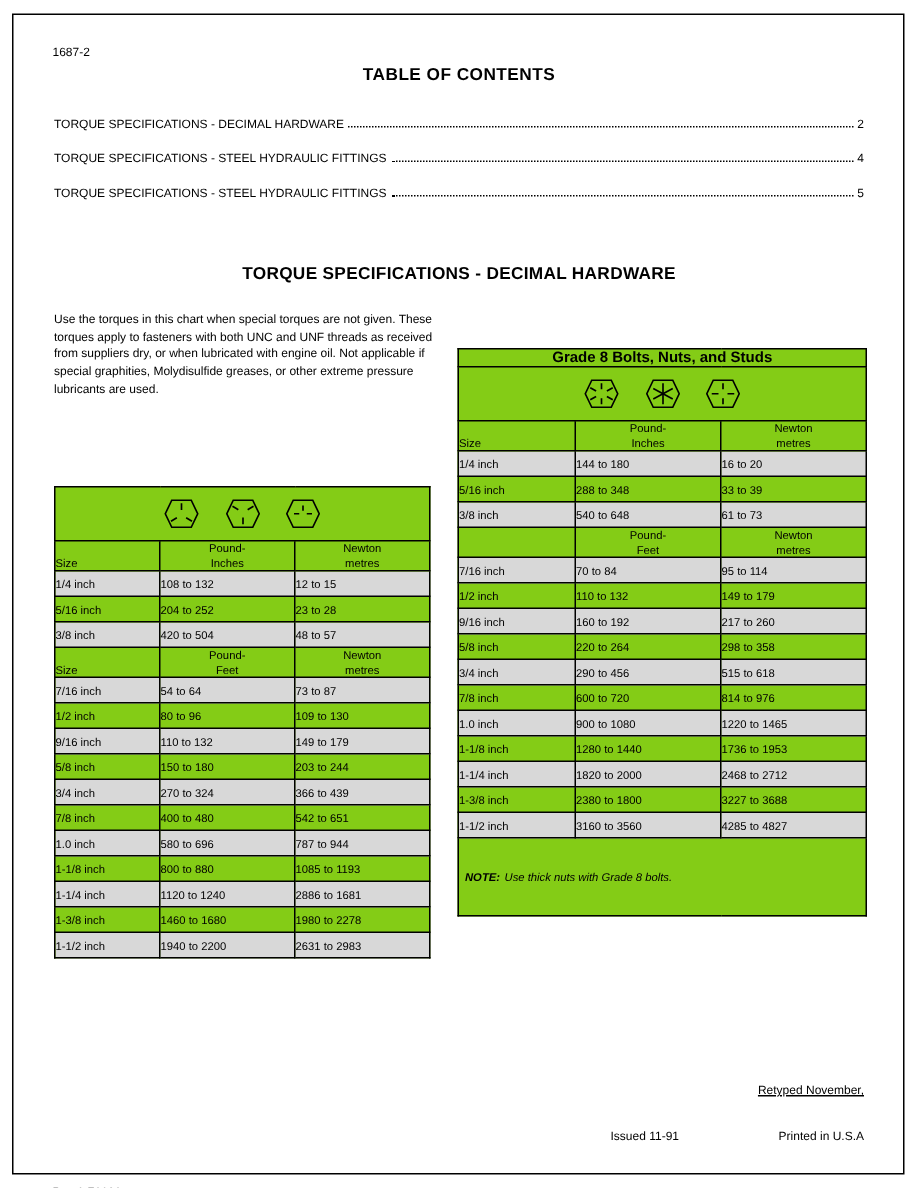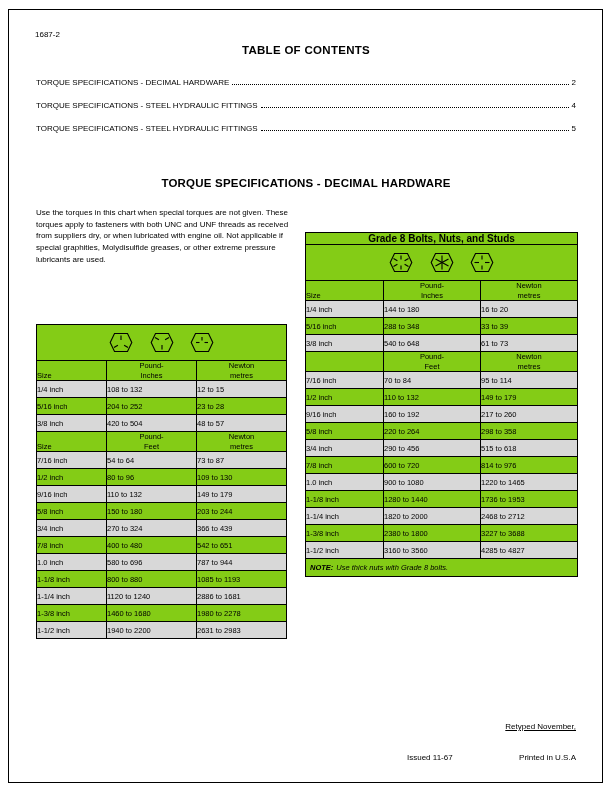--- a/index.html
+++ b/index.html
@@ -35,21 +35,21 @@
   }
   .spec-table td { border:1px solid #000; padding:0; }
   .tbl-title { text-align:center; font-weight:bold; font-size:10px; padding:5px 2px 4px; }
   .icon-row { height:35px; text-align:center; vertical-align:middle; }
   .icon-row svg { margin:0 7px; vertical-align:middle; }
   .hdr-size { vertical-align:bottom; text-align:left; padding:2px 2px 3px 4px; }
   .hdr-val { text-align:center; vertical-align:middle; white-space:pre-line; line-height:9.5px; padding:4px 0; }
   .c-size { text-align:left; padding-left:4px; height:16px; vertical-align:middle; }
   .c-val { text-align:left; height:16px; vertical-align:middle; }
   .shaded { background:#d8d8d8; }
-  .note-row td { padding:4px 4px; }
+  .note-row td { padding:21px 4px; }
   .note-label { font-weight:bold; font-style:italic; }
   .note-text { font-style:italic; margin-left:3px; }
   .g5 { left:36px; top:308px; width:250px; }
   .g8 { left:305px; top:216px; width:272px; }
   .retyped { position:absolute; right:36px; top:722px; font-size:8px;text-decoration:underline; }
   .footer-left { position:absolute; left:35px; top:790px; font-size:8px; }
   .footer-issued { position:absolute; left:407px; top:753px; font-size:8px; }
   .footer-printed { position:absolute; right:36px; top:753px; font-size:8px; }
 </style>
 </head>
@@ -337,15 +337,15 @@
       <tr class="note-row">
         <td colspan="3">
           <span class="note-label">NOTE:</span><span class="note-text">Use thick nuts with Grade 8 bolts.</span>
         </td>
       </tr>
     </tbody>
   </table>
 
   <div class="retyped">Retyped November,</div>
   <div class="footer-left">Rac 8-71601</div>
-  <div class="footer-issued">Issued 11-67</div>
+  <div class="footer-issued">Issued 11-91</div>
   <div class="footer-printed">Printed in U.S.A</div>
 </div>
 
 </body></html>

